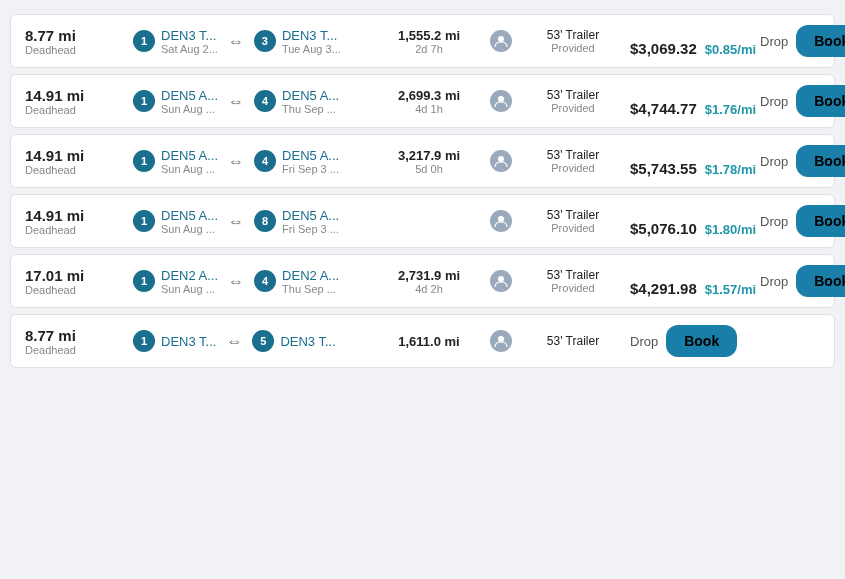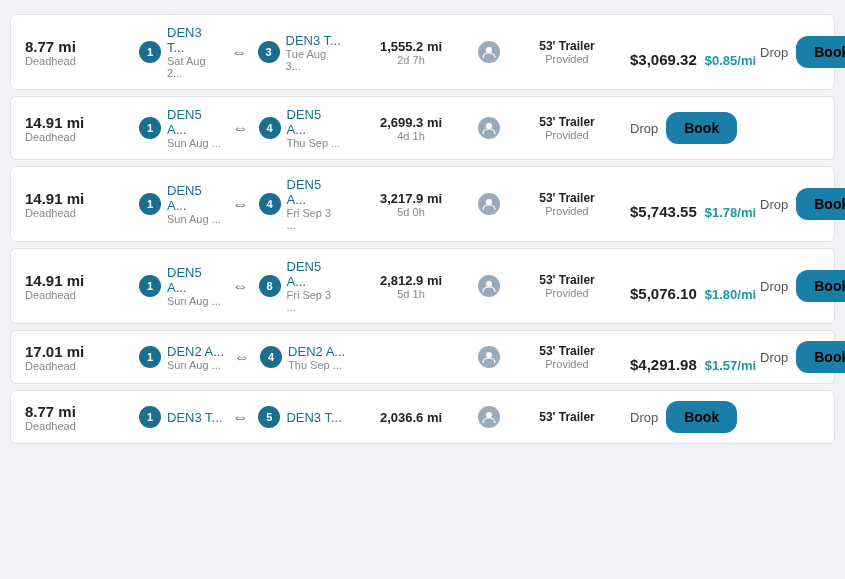--- a/index.html
+++ b/index.html
@@ -14,21 +14,21 @@
       padding: 8px 0;
     }
     .load-row {
       background: #fff;
       border: 1px solid #e0e0e0;
       border-radius: 6px;
       margin: 6px 10px;
       padding: 10px 14px;
       display: flex;
       align-items: center;
-      gap: 18px;
+      gap: 12px;
     }
     .col-distance {
       width: 90px;
       flex-shrink: 0;
     }
     .col-distance .miles {
       font-size: 15px;
       font-weight: 600;
       color: #222;
     }
@@ -107,21 +107,21 @@
       color: #fff;
       font-size: 12px;
     }
     .col-trailer {
       width: 90px;
       flex-shrink: 0;
       text-align: center;
     }
     .col-trailer .trailer-type {
       font-size: 12px;
-      font-weight: 700;
+      font-weight: 400;
       color: #222;
     }
     .col-trailer .trailer-sub {
       font-size: 11px;
       color: #888;
     }
     .col-actions {
       width: 190px;
       flex-shrink: 0;
       display: flex;
@@ -242,20 +242,24 @@
           <circle cx="7" cy="5" r="3" fill="white"></circle>
           <path d="M1 13c0-3.3 2.7-5 6-5s6 1.7 6 5" stroke="white" stroke-width="1.2" fill="none"></path>
         </svg>
       </div>
     </div>
     <div class="col-trailer">
       <div class="trailer-type">53' Trailer</div>
       <div class="trailer-sub">Provided</div>
     </div>
     <div class="col-actions">
+      <div class="price-row">
+        <span class="price-main">$4,744.77</span>
+        <span class="price-per-mile">$1.76/mi</span>
+      </div>
       <div class="action-row">
         <span class="drop-label">Drop</span>
         <button class="book-btn">Book</button>
       </div>
     </div>
   </div>
     <div class="load-row">
     <div class="col-distance">
       <div class="miles">14.91 mi</div>
       <div class="deadhead">Deadhead</div>
@@ -311,24 +315,20 @@
         <span class="name">DEN5 A...</span>
         <span class="date">Sun Aug ...</span>
       </div>
       <span class="arrow-icon">⇔</span>
       <div class="stop-badge">8</div>
       <div class="stop-info">
         <span class="name">DEN5 A...</span>
         <span class="date">Fri Sep 3 ...</span>
       </div>
     </div>
-    <div class="col-trip">
-      <div class="trip-miles">2,812.9 mi</div>
-      <div class="trip-time">5d 1h</div>
-    </div>
     <div class="col-driver">
       <div class="driver-icon">
         <svg width="14" height="14" viewBox="0 0 14 14" fill="none">
           <circle cx="7" cy="5" r="3" fill="white"></circle>
           <path d="M1 13c0-3.3 2.7-5 6-5s6 1.7 6 5" stroke="white" stroke-width="1.2" fill="none"></path>
         </svg>
       </div>
     </div>
     <div class="col-trailer">
       <div class="trailer-type">53' Trailer</div>
@@ -356,20 +356,24 @@
         <span class="name">DEN2 A...</span>
         <span class="date">Sun Aug ...</span>
       </div>
       <span class="arrow-icon">⇔</span>
       <div class="stop-badge">4</div>
       <div class="stop-info">
         <span class="name">DEN2 A...</span>
         <span class="date">Thu Sep ...</span>
       </div>
     </div>
+    <div class="col-trip">
+      <div class="trip-miles">2,731.9 mi</div>
+      <div class="trip-time">4d 2h</div>
+    </div>
     <div class="col-driver">
       <div class="driver-icon">
         <svg width="14" height="14" viewBox="0 0 14 14" fill="none">
           <circle cx="7" cy="5" r="3" fill="white"></circle>
           <path d="M1 13c0-3.3 2.7-5 6-5s6 1.7 6 5" stroke="white" stroke-width="1.2" fill="none"></path>
         </svg>
       </div>
     </div>
     <div class="col-trailer">
       <div class="trailer-type">53' Trailer</div>
@@ -398,21 +402,21 @@
         <span class="date"></span>
       </div>
       <span class="arrow-icon">⇔</span>
       <div class="stop-badge">5</div>
       <div class="stop-info">
         <span class="name">DEN3 T...</span>
         <span class="date"></span>
       </div>
     </div>
     <div class="col-trip">
-      <div class="trip-miles">2,036.6 mi</div>
+      <div class="trip-miles">1,611.0 mi</div>
       <div class="trip-time"></div>
     </div>
     <div class="col-driver">
       <div class="driver-icon">
         <svg width="14" height="14" viewBox="0 0 14 14" fill="none">
           <circle cx="7" cy="5" r="3" fill="white"></circle>
           <path d="M1 13c0-3.3 2.7-5 6-5s6 1.7 6 5" stroke="white" stroke-width="1.2" fill="none"></path>
         </svg>
       </div>
     </div>

